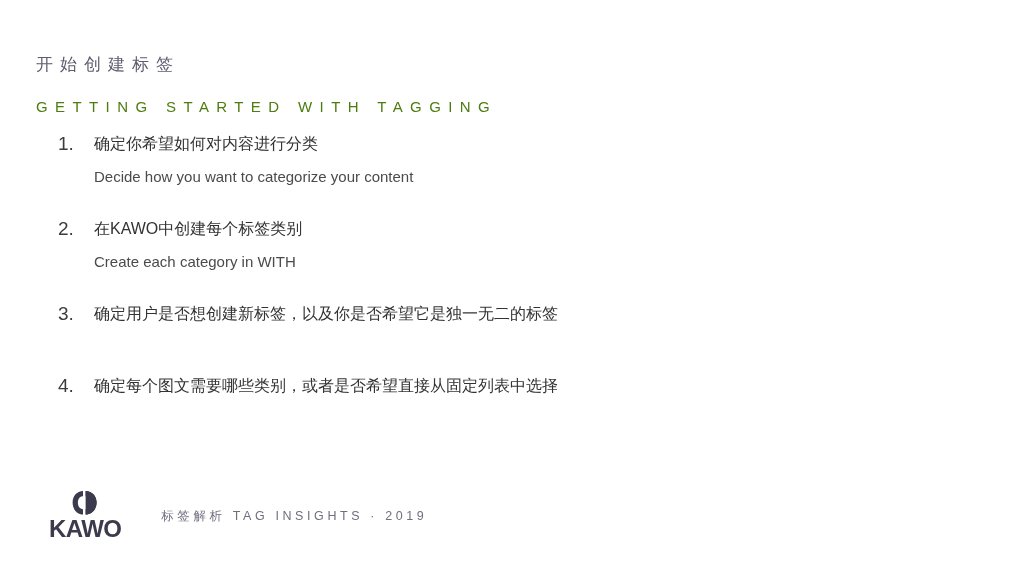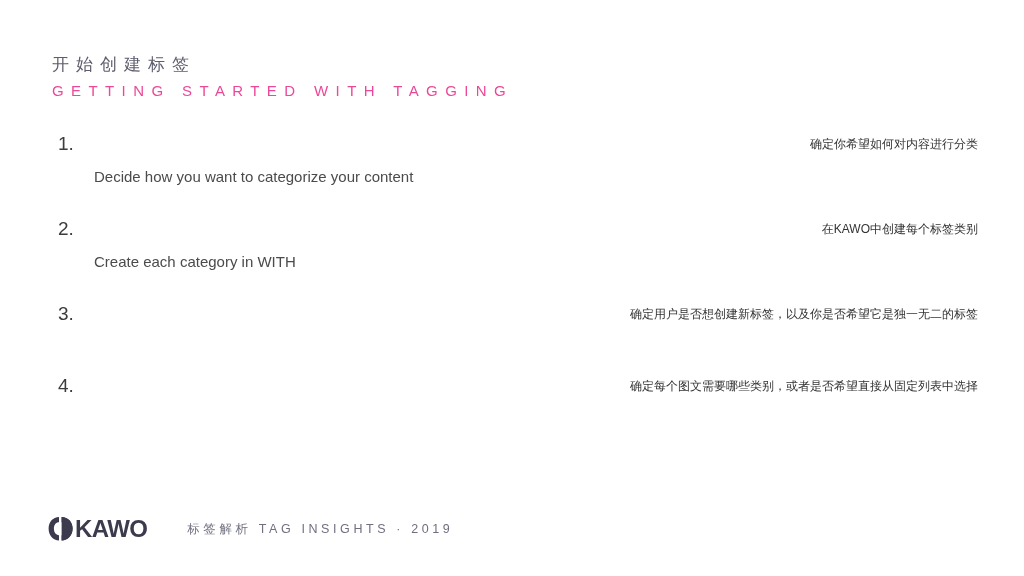--- a/index.html
+++ b/index.html
@@ -19,38 +19,38 @@
 
   .slide {
     position: absolute;
     inset: 0;
     background: #ffffff;
   }
 
   
   .heading {
     position: absolute;
-    left: 52px;
+    left: 36px;
     top: 52px;
   }
   .heading-cn {
     font-size: 17px;
     line-height: 26px;
     color: #5d5d6e;
     letter-spacing: 7px;
     font-weight: 400;
     white-space: nowrap;
   }
   .heading-en {
     font-size: 15px;
     line-height: 26px;
-    color: #ec4899;
+    color: #4d7c0f;
     letter-spacing: 7.4px;
     font-weight: 400;
-    margin-top: 0;
+    margin-top: 16px;
     white-space: nowrap;
   }
 
   
   .steps {
     position: absolute;
     left: 58px;
     top: 131px;
     width: 920px;
   }
@@ -70,26 +70,25 @@
     font-size: 19px;
     line-height: 26px;
     color: #3c3c3c;
     font-weight: 400;
     text-align: left;
   }
   .step-body {
     margin-left: 36px;
   }
   .step-cn {
-    font-size: 12px;
+    font-size: 16px;
     line-height: 26px;
     color: #333333;
     font-weight: 400;
     white-space: nowrap;
-    text-align: right;
   }
   .step-en {
     font-size: 15px;
     line-height: 24px;
     color: #4b4b4b;
     font-weight: 400;
     margin-top: 8px;
     white-space: nowrap;
   }
 
@@ -97,20 +96,21 @@
   .footer {
     position: absolute;
     left: 48px;
     bottom: 34px;
     display: flex;
     align-items: center;
   }
   .logo {
     display: flex;
     align-items: center;
+    flex-direction: column;
   }
   .logo-mark {
     width: 26px;
     height: 26px;
     display: block;
   }
   .logo-word {
     font-size: 24px;
     line-height: 26px;
     font-weight: 700;

